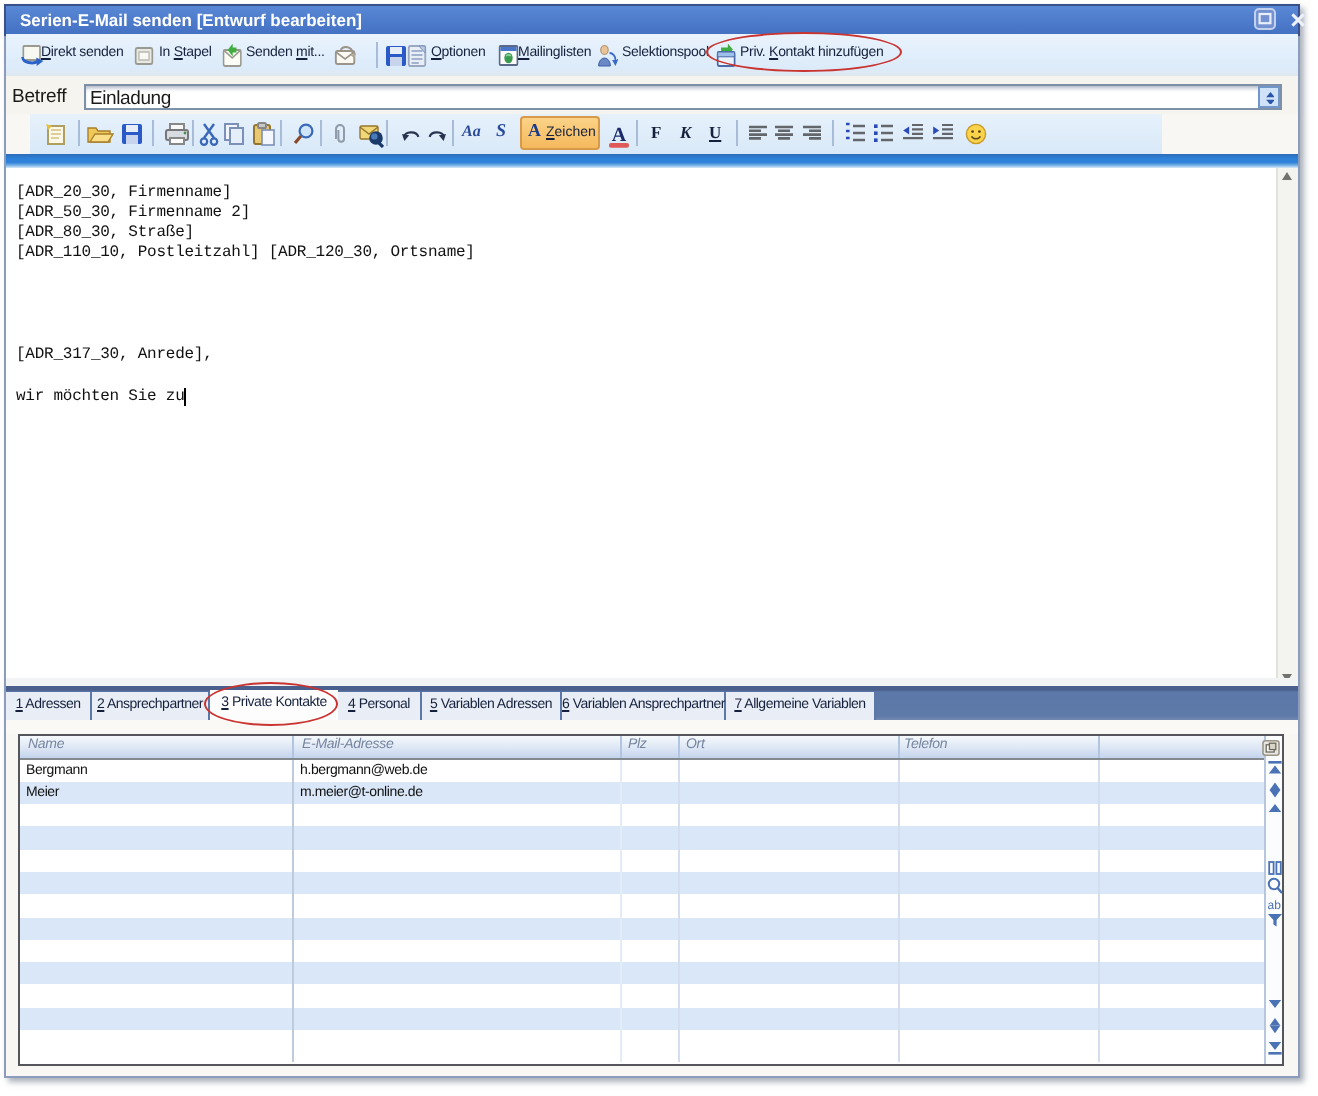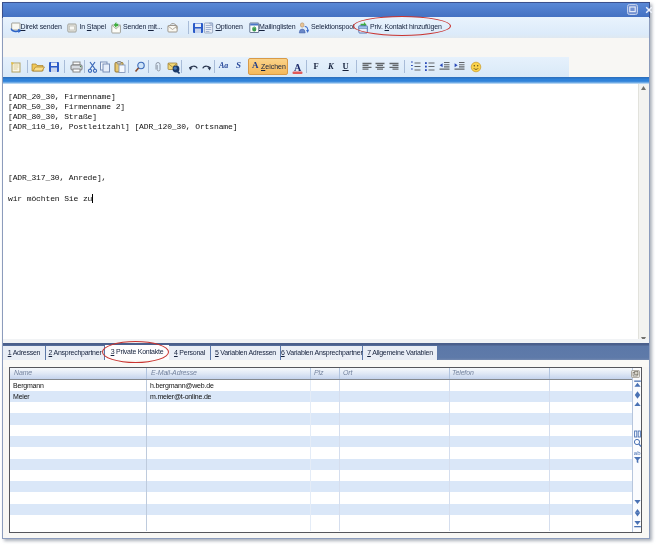--- a/index.html
+++ b/index.html
@@ -5,21 +5,21 @@
 html,body{margin:0;padding:0;background:#ffffff;width:659px;height:548px;overflow:hidden;}
 *{box-sizing:border-box;}
 #page{position:relative;width:659px;height:548px;font-family:"Liberation Sans",sans-serif;}
 .abs{position:absolute;}
 #win{position:absolute;left:2px;top:2px;width:648px;height:537px;border:1px solid #8c9cbc;background:#f8f7f4;box-shadow:2px 2px 3px rgba(125,133,148,.65);}
 #titlebar{left:0;top:0;width:646px;height:14px;background:linear-gradient(#5988d6,#4471c2);box-shadow:0 0 0 1px #3a508c;}
 #title{left:7px;top:2px;font-size:8.5px;font-weight:bold;color:#ffffff;white-space:nowrap;}
 #tbar1{left:0;top:14px;width:646px;height:21px;background:linear-gradient(#e9f3fd,#dcebfa 80%,#dfe8f0);}
 .tb1t{top:5.5px;font-size:7px;letter-spacing:-0.15px;color:#15213c;white-space:nowrap;}
 #betreffrow{left:0;top:35px;width:646px;height:19px;background:#f6f4ef;}
-#fmtbar{left:0;top:54px;width:566px;height:20px;background:linear-gradient(#e6f1fc,#d9e9f8);}
+#fmtbar{left:12px;top:54px;width:566px;height:20px;background:linear-gradient(#e6f1fc,#d9e9f8);}
 .fsep{position:absolute;top:3px;width:1px;height:13px;background:#a8bcd8;}
 #bluebar{left:0;top:74px;width:646px;height:6.5px;background:linear-gradient(#2c6db9 0%,#2f82d9 35%,#2f82d9 60%,#74aee6 80%,#d7e9f8 100%);}
 #editor{left:0;top:80.5px;width:646px;height:255.5px;background:#ffffff;}
 #splitter{left:0;top:336px;width:646px;height:4px;background:#f1f3f5;}
 #tabband{left:0;top:340px;width:646px;height:17px;background:linear-gradient(180deg,#4a5f8c 0,#4a5f8c 2px,#5c78a8 3px,#5e7aa9 88%,#7389b0 100%);}
 .tab{position:absolute;top:3px;height:14px;background:#e9eef6;border-right:1px solid #5c78a8;font-size:7px;letter-spacing:-0.25px;color:#15213c;text-align:center;line-height:13px;white-space:nowrap;}
 .tabactive{top:2px;height:15px;background:#fdfdfe;border:none;line-height:14px;}
 #tabgap{left:0;top:357px;width:646px;height:7px;background:#faf9f6;}
 #grid{left:6px;top:364px;width:633px;height:166px;border:1px solid #55565c;background:#ffffff;}
 #ghead{left:0;top:0;width:622px;height:11.5px;background:linear-gradient(#f6f9fc,#dfe8f5 50%,#c4d3ed);border-bottom:1px solid #84898e;}
@@ -33,20 +33,21 @@
 .re{border:1.6px solid #c93430;border-radius:50%;}
 u{text-decoration:underline;}
 .ic{position:absolute;top:5px;}
 .fic{position:absolute;top:4px;}
 </style>
 </head>
 <body>
 <div id="page">
 <div id="win">
   <div class="abs" id="titlebar">
+    <span class="abs" id="title">Serien-E-Mail senden [Entwurf bearbeiten]</span>
     <svg class="abs" style="left:624px;top:1px" width="11" height="11" viewBox="0 0 11 11">
       <rect x="0.5" y="0.5" width="10" height="10" rx="2" fill="#7492d2" stroke="#c3d1ec"></rect>
       <rect x="2.8" y="3" width="5.4" height="4.6" fill="none" stroke="#e8eefa" stroke-width="1.1"></rect>
     </svg>
     <svg class="abs" style="left:642px;top:3px" width="8" height="8" viewBox="0 0 8 8">
       <path d="M1.2 1.2 L6.8 6.8 M6.8 1.2 L1.2 6.8" stroke="#eef2fc" stroke-width="1.5"></path>
     </svg>
   </div>
   <div class="abs" id="tbar1">
 
@@ -105,20 +106,30 @@
       <path d="M8 4 a4 4 0 0 1 4 4 l1.5 -1 l-2 4 l-2 -3 l1.5 0 a3 3 0 0 0 -3 -3 z" fill="#3a6ac8"></path>
     </svg>
     <span class="abs tb1t" style="left:308px">Selektionspool</span>
 
     <svg class="ic" style="left:355px" width="11" height="12" viewBox="0 0 13 12" preserveAspectRatio="none">
       <path d="M6 5 l0 -2 l3 3 l-3 3 l0 -2 l-4 0 l0 -2 z" fill="#3fae3f" transform="translate(1,-3.2) rotate(0)"></path>
       <rect x="1" y="4" width="10" height="7" rx="1" fill="#eaf2fc" stroke="#4a6aaa"></rect>
       <rect x="1" y="4" width="10" height="2.4" fill="#9ec0ea" stroke="#4a6aaa" stroke-width="0.5"></rect>
     </svg>
     <span class="abs tb1t" style="left:367px">Priv. <u>K</u>ontakt hinzufügen</span>
+  </div>
+  <div class="abs" id="betreffrow">
+    <span class="abs" style="left:3px;top:4.5px;font-size:9.5px;letter-spacing:-0.1px;color:#1a1a18">Betreff</span>
+    <div class="abs" style="left:39px;top:4px;width:599px;height:13px;background:#ffffff;border:1px solid #7e90a8;box-shadow:inset 0 2px 2px -1px rgba(100,118,145,.55)"></div>
+    <span class="abs" style="left:42px;top:5.5px;font-size:9.5px;letter-spacing:-0.2px;color:#1a1a18">Einladung</span>
+    <div class="abs" style="left:626px;top:5px;width:11px;height:11px;background:#cfe2f8;border:1px solid #7396c8"></div>
+    <svg class="abs" style="left:629.5px;top:7.5px" width="4.5" height="6.5" viewBox="0 0 4.5 6.5">
+      <path d="M2.25 0 L4.4 2.6 L0.1 2.6 Z" fill="#2a55a8"></path>
+          <path d="M2.25 6.5 L4.4 3.9 L0.1 3.9 Z" fill="#2a55a8"></path>
+    </svg>
   </div>
   <div class="abs" id="fmtbar">
 
     <svg class="fic" style="left:7px" width="12" height="12" viewBox="0 0 12 12">
       <rect x="2" y="2" width="8" height="9" fill="#fdf8e8" stroke="#b0a060"></rect>
       <path d="M3.5 4 h5 M3.5 6 h5 M3.5 8 h4" stroke="#d0c080" stroke-width="0.8"></path>
       <path d="M1 1 l3 1 l-2 2 z" fill="#e8c040"></path>
     </svg>
     <div class="fsep" style="left:24px"></div>
 

